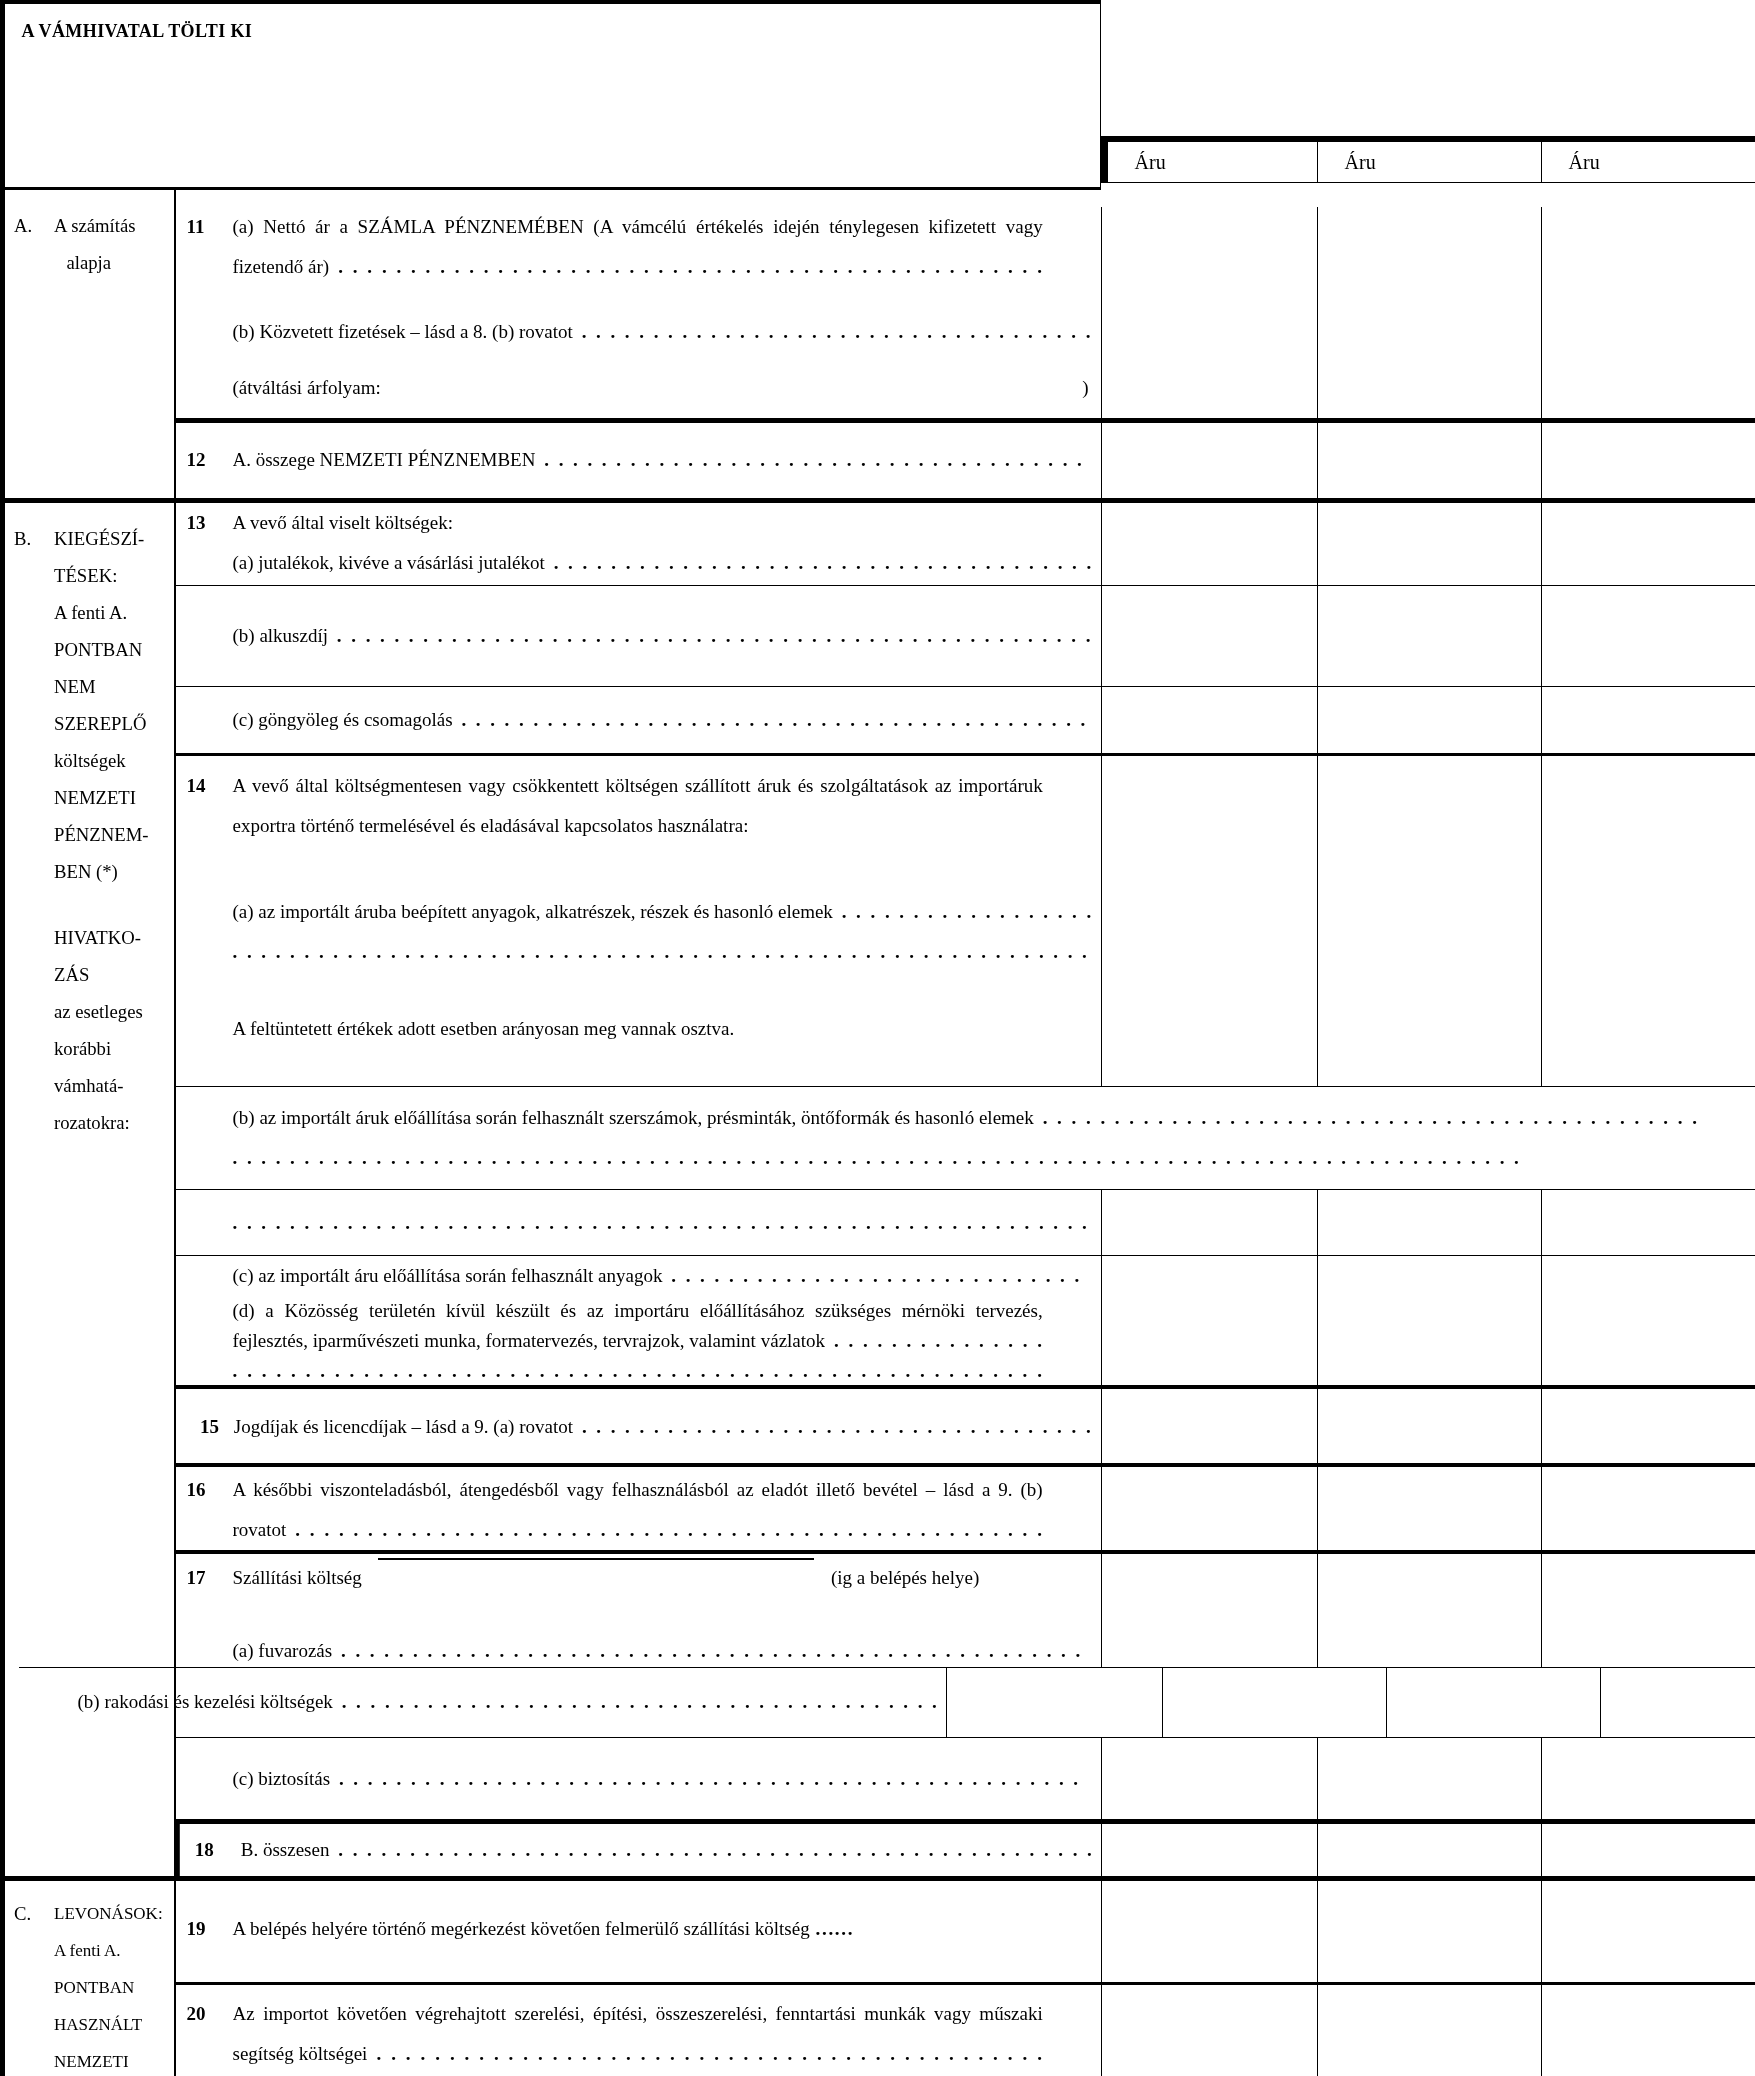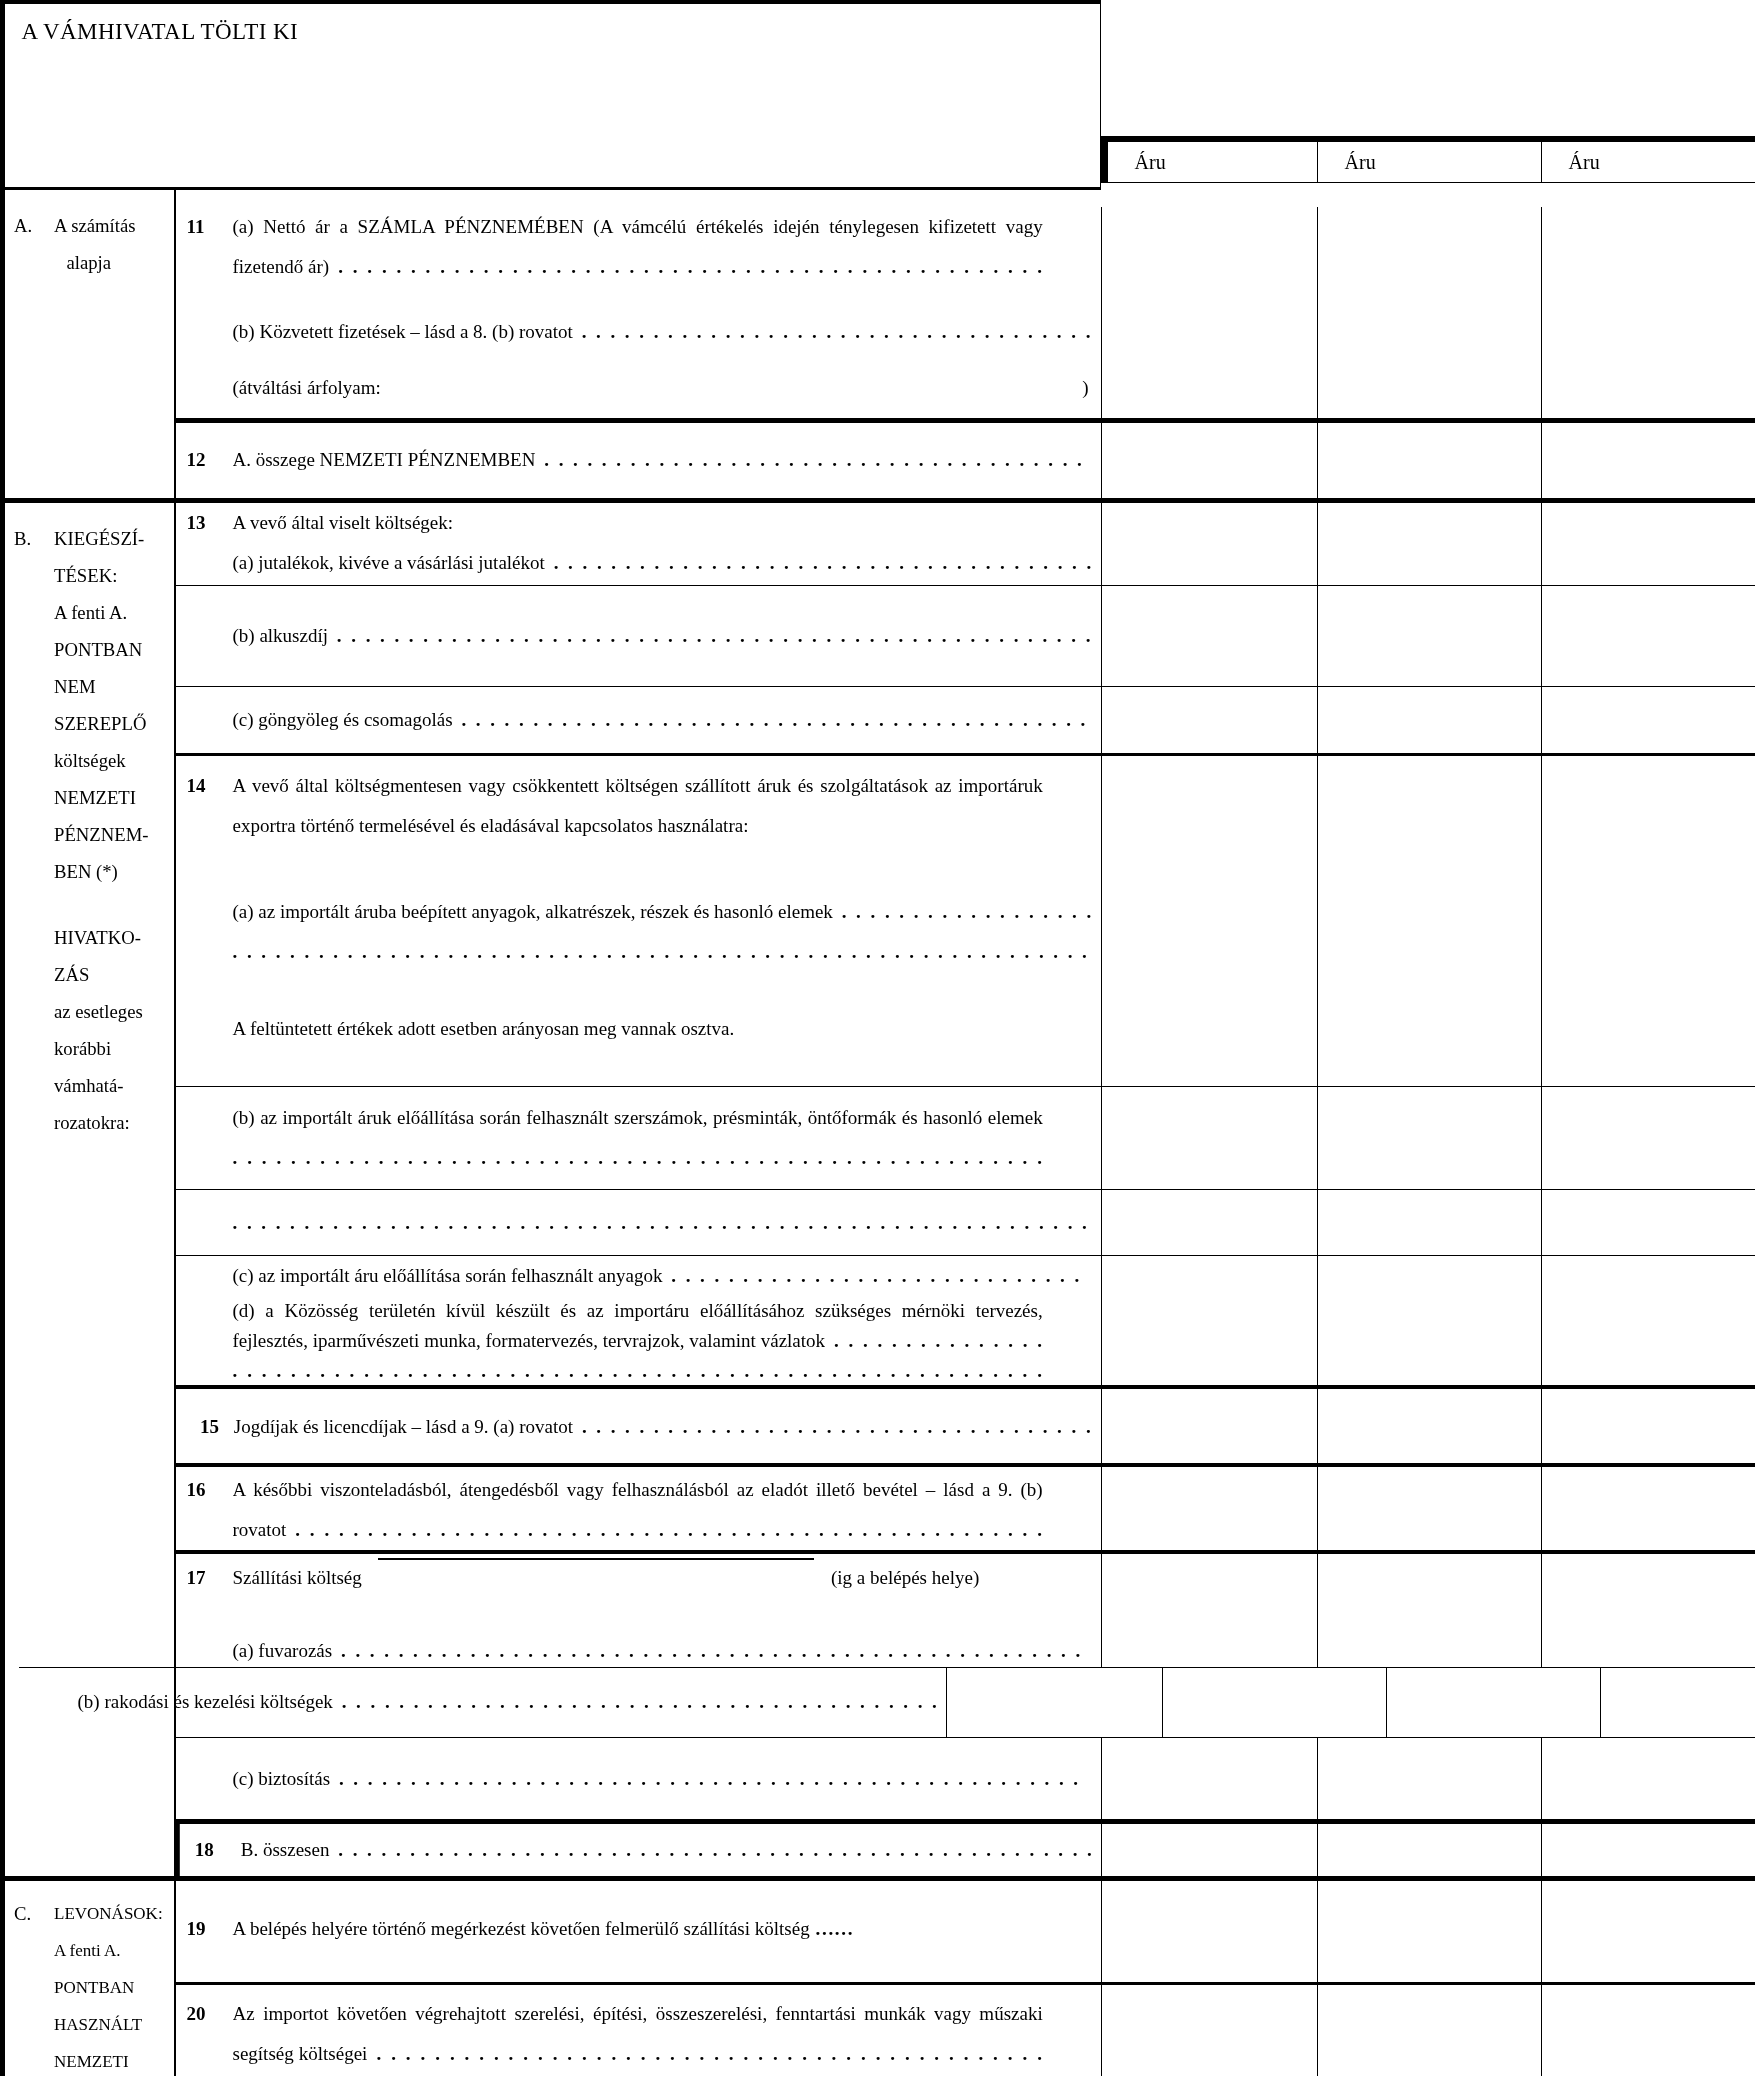--- a/index.html
+++ b/index.html
@@ -3,21 +3,21 @@
 <meta charset="utf-8">
 <style>
   html,body{margin:0;padding:0;background:#fff;}
   .form{position:relative;width:1756px;height:2738px;background:#fff;color:#000;
         font-family:"Liberation Serif","DejaVu Serif",serif;font-size:19px;line-height:40px;}
   
   .form .left-edge{position:absolute;left:0;top:0;width:5px;height:2380px;background:#000;}
   
   .titlebox{position:absolute;left:0;top:0;width:1101px;height:190px;box-sizing:border-box;
             border-top:4.2px solid #000;border-bottom:3.3px solid #000;border-right:1.7px solid #000;}
-  .titlebox .t{margin:15px 0 0 21.6px;font-size:23px;font-weight:normal;letter-spacing:0.4px;line-height:25px;}
+  .titlebox .t{margin:15px 0 0 21.6px;font-size:18px;font-weight:bold;letter-spacing:0.4px;line-height:25px;}
   
   .aru-row{position:absolute;left:1101px;top:136px;width:655px;height:47px;box-sizing:border-box;
            display:flex;border-top:6.6px solid #000;border-left:7.5px solid #000;border-bottom:1.7px solid #000;}
   .aru-cell{box-sizing:border-box;display:flex;align-items:center;padding-left:26.6px;font-size:20px;}
   .aru-cell+.aru-cell{border-left:1.7px solid #000;}
   .ac1{width:209px;} .ac2{width:224px;} .ac3{flex:1;border-right:1.7px solid #000;}
   
   .grid{position:absolute;left:0;top:190px;width:1756px;}
   .section{position:relative;}
   .section.bt14{border-top:5.8px solid #000;}
@@ -53,21 +53,21 @@
   .rate-close{margin-left:auto;padding-right:4.2px;}
   .tight{line-height:30px;}
   
   .r11{height:228px;padding-top:16.6px;flex-wrap:wrap;}
   .r11 .body{padding-top:0;}
   .r12{height:80px;} .r12 .body{padding-top:17.4px;}
   .r13a{height:82px;}
   .r13b{height:101px;} .r13b .body{padding-top:30px;}
   .r13c{height:67px;} .r13c .body{padding-top:12.5px;}
   .r14a{height:333px;} .r14a .body{padding-top:10px;}
-  .r14b{height:103px;} .r14b .body{padding-top:10.8px;}
+  .r14b{height:103px;flex-direction:column;} .r14b .body{padding-top:10.8px;}
   .r14b2{height:66px;} .r14b2 .body{padding-top:12.5px;}
   .r14cd{height:130px;}
   .r15{height:78px;} .r15 .body{padding-top:18px;text-align:center;}
   .r16{height:87px;} .r16 .body{padding-top:2.5px;}
   .r17{height:117px;} .r17 .body{padding-top:4.2px;}
   .r17b{height:70px;margin-left:19px;} .r17b .body{padding-top:14px;}
   .r17c{height:82px;} .r17c .body{padding-top:21px;}
   .r18{height:57px;} .r18 .body{padding-top:5.8px;}
   .r19{height:101px;} .r19 .body{padding-top:28px;}
   .r20{height:103px;} .r20 .body{padding-top:9px;}

